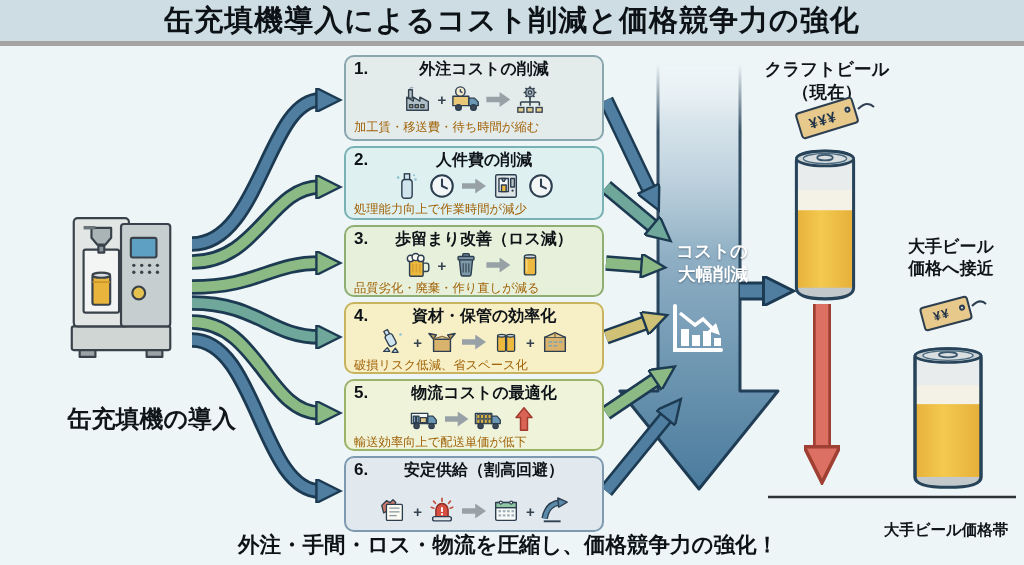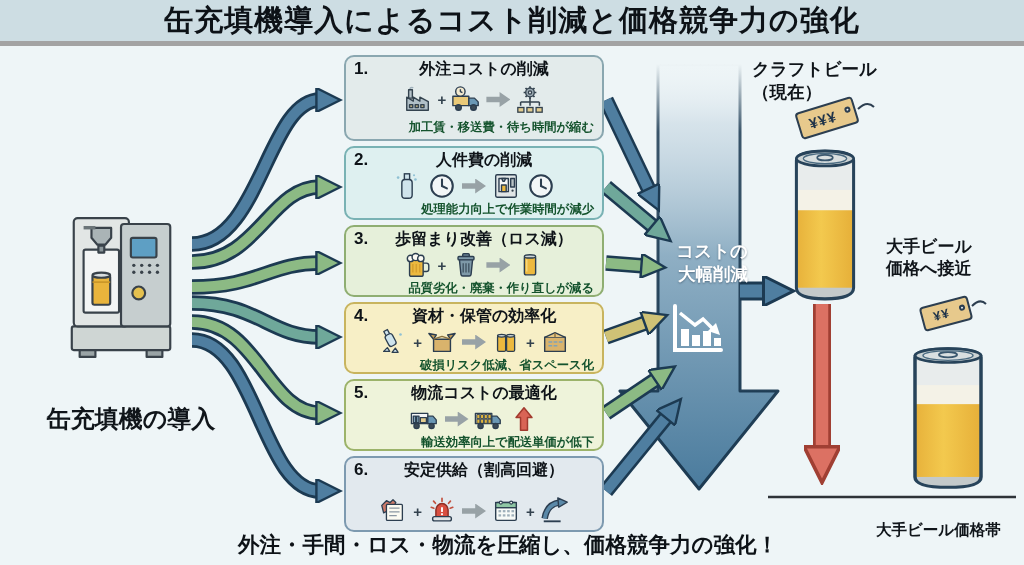--- a/index.html
+++ b/index.html
@@ -3,42 +3,42 @@
 <meta charset="utf-8">
 <style>
   html,body{margin:0;padding:0;background:#dfe7ea;}
   *{box-sizing:border-box;font-family:"Liberation Sans","DejaVu Sans",sans-serif;}
   .stage{position:relative;width:1024px;height:565px;background:#eef5f7;overflow:hidden;}
   .title-band{position:absolute;top:0;left:0;right:0;height:46px;background:#cdddE3;
     display:flex;align-items:center;justify-content:center;border-bottom:5px solid #a3a3a3;z-index:2;}
   .title-text{font-size:29px;font-weight:bold;color:#0d1217;letter-spacing:1px;}
   .layer{position:absolute;left:0;top:0;z-index:1;}
   .abs{position:absolute;z-index:2;}
-  .machine-label{left:26px;top:403px;width:210px;text-align:center;font-size:24px;font-weight:bold;color:#10151a;}
+  .machine-label{left:26px;top:403px;width:210px;text-align:right;font-size:24px;font-weight:bold;color:#10151a;}
   .boxes-col{left:344px;top:55px;width:260px;display:flex;flex-direction:column;gap:5px;z-index:2;position:absolute;}
   .benefit-box{border:2px solid #8aa7b0;border-radius:10px;padding:2px 8px 3px 8px;
     display:flex;flex-direction:column;justify-content:space-between;}
   .benefit-box:nth-child(1){height:86px;}
   .benefit-box:nth-child(2){height:74px;}
   .benefit-box:nth-child(3){height:72px;}
   .benefit-box:nth-child(4){height:72px;}
   .benefit-box:nth-child(5){height:72px;}
   .benefit-box:nth-child(6){height:76px;}
   .box-head{display:flex;align-items:baseline;}
   .box-num{font-size:17px;font-weight:bold;color:#0e1318;margin-right:6px;}
   .box-title{flex:1;text-align:center;font-size:16px;font-weight:bold;color:#0e1318;}
   .icon-row{display:flex;align-items:center;justify-content:center;gap:5px;height:32px;}
   .bicon{width:30px;height:30px;flex:none;}
   .plus{font-size:15px;font-weight:bold;color:#33424e;}
   .gray-arrow{width:24px;height:15px;background:#98a2a6;flex:none;
     clip-path:polygon(0 32%,55% 32%,55% 0,100% 50%,55% 100%,55% 68%,0 68%);}
-  .box-caption{text-align:right;font-size:12.3px;font-weight:bold;color:#14532d;}
+  .box-caption{text-align:left;font-size:12.3px;font-weight:normal;color:#a16207;}
   .central-label{left:652px;top:240px;width:96px;text-align:right;color:#ffffff;font-size:17.5px;
     font-weight:bold;line-height:1.32;white-space:pre-line;text-shadow:0 1px 2px rgba(20,40,60,.45);}
-  .rlabel{font-weight:bold;text-align:left;white-space:pre-line;color:#10151a;line-height:1.3;}
+  .rlabel{font-weight:bold;text-align:center;white-space:pre-line;color:#10151a;line-height:1.3;}
   .craft-label{left:752px;top:58px;width:150px;font-size:17.5px;}
   .approach-label{left:886px;top:236px;width:130px;font-size:17px;}
   .baseline-label{left:876px;top:520px;width:140px;font-size:15.5px;}
   .bottom-caption{left:0;right:8px;top:530px;text-align:center;font-size:21.5px;font-weight:bold;color:#0d1217;}
   .tag{display:flex;align-items:center;justify-content:center;background:#e7c98c;border:2.5px solid #2c3e50;
     border-radius:4px;font-weight:bold;color:#1f3349;z-index:3;padding-right:9px;}
   .tag-hole{position:absolute;right:3px;top:50%;margin-top:-5px;width:6px;height:6px;border:2px solid #2c3e50;
     border-radius:50%;background:#eef5f7;}
   .tag1{left:797px;top:104px;width:60px;height:28px;transform:rotate(-17deg);font-size:15px;letter-spacing:1px;}
   .tag2{left:921px;top:301px;width:50px;height:25px;transform:rotate(-15deg);font-size:13px;letter-spacing:1px;}

